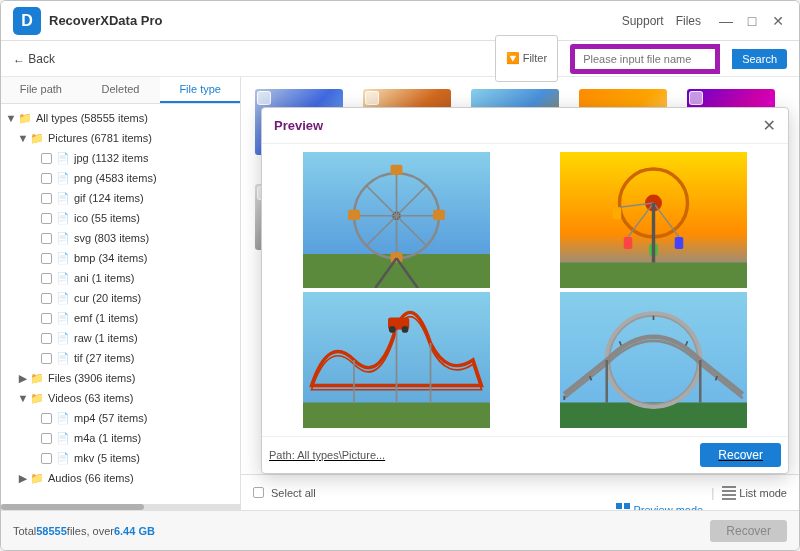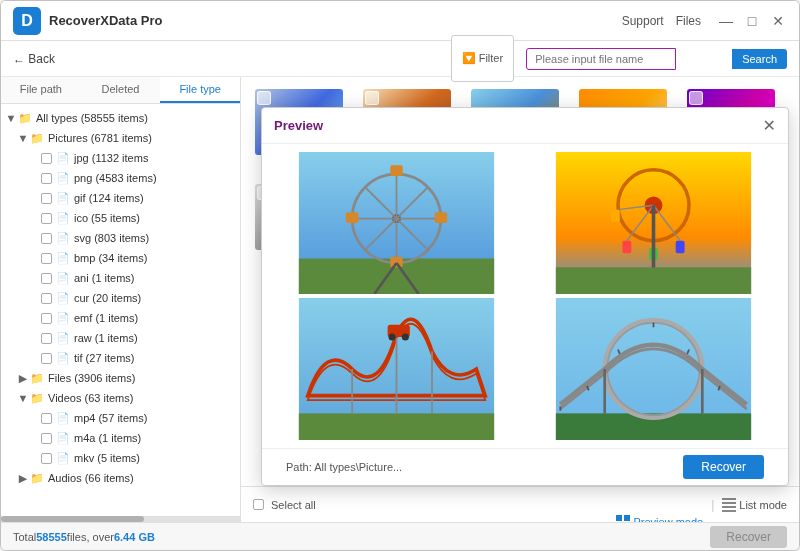--- a/index.html
+++ b/index.html
@@ -15,22 +15,22 @@
     .title-nav { display: flex; align-items: center; gap: 12px; margin-right: 16px; }
     .title-nav a { color: #555; font-size: 12px; text-decoration: none; cursor: pointer; }
     .window-controls { display: flex; gap: 8px; }
     .win-btn { width: 18px; height: 18px; border: none; background: none; cursor: pointer; color: #666; font-size: 14px; display: flex; align-items: center; justify-content: center; border-radius: 3px; }
     
     
     .nav-bar { height: 36px; background: #fff; border-bottom: 1px solid #e8e8e8; display: flex; align-items: center; padding: 0 12px; gap: 12px; flex-shrink: 0; }
     .back-btn { display: flex; align-items: center; gap: 4px; color: #444; cursor: pointer; font-size: 12px; }
     .nav-spacer { flex: 1; }
     .filter-btn { border: 1px solid #ccc; background: #fff; color: #555; padding: 16px 10px; border-radius: 3px; cursor: pointer; font-size: 11px; display: flex; align-items: center; gap: 4px; }
-    .search-input { border: 1px solid #a21caf; padding: 4px 8px; border-radius: 3px 0 0 3px; font-size: 11px; width: 150px; color: #999; }
-    .search-btn { background: #1a7fd4; color: white; border: none; padding: 4px 10px; border-radius: 0 3px 3px 0; cursor: pointer; font-size: 11px; margin-left: 44px; }
+    .search-input { border: 5px solid #a21caf; padding: 4px 8px; border-radius: 3px 0 0 3px; font-size: 11px; width: 150px; color: #999; }
+    .search-btn { background: #1a7fd4; color: white; border: none; padding: 4px 10px; border-radius: 0 3px 3px 0; cursor: pointer; font-size: 11px; }
     
     
     .main-content { display: flex; flex: 1; overflow: hidden; }
     
     
     .sidebar { width: 240px; border-right: 1px solid #e0e0e0; display: flex; flex-direction: column; flex-shrink: 0; }
     .sidebar-tabs { display: flex; border-bottom: 1px solid #e0e0e0; background: #fafafa; }
     .sidebar-tab { flex: 1; padding: 6px 8px; text-align: center; font-size: 11px; cursor: pointer; border-bottom: 2px solid transparent; color: #666; }
     .sidebar-tab.active { color: #1a7fd4; border-bottom-color: #1a7fd4; background: #fff; }
     .sidebar-tree { flex: 1; overflow-y: auto; padding: 4px 0; font-size: 11px; }
@@ -41,21 +41,21 @@
     .tree-toggle { width: 12px; height: 12px; display: flex; align-items: center; justify-content: center; color: #666; flex-shrink: 0; }
     .tree-icon { width: 16px; height: 16px; flex-shrink: 0; margin-right: 3px; display: flex; align-items: center; justify-content: center; }
     .tree-label { color: #333; overflow: hidden; text-overflow: ellipsis; }
     .folder-icon-blue { color: #5b9bd5; }
     .folder-icon-yellow { color: #f5a623; }
     .folder-icon-green { color: #5cb85c; }
     .folder-icon-pink { color: #e91e8c; }
     .checkbox { width: 11px; height: 11px; border: 1px solid #aaa; border-radius: 2px; margin-right: 3px; flex-shrink: 0; }
 
     
-    .status-bar { height: 28px; background: #f7f7f7; border-top: 1px solid #e0e0e0; display: flex; align-items: center; padding: 0 12px; font-size: 11px; color: #555; flex-shrink: 0; }
+    .status-bar { height: 40px; background: #f7f7f7; border-top: 1px solid #e0e0e0; display: flex; align-items: center; padding: 0 12px; font-size: 11px; color: #555; flex-shrink: 0; }
     .status-bar .file-count { color: #1a7fd4; font-weight: 600; }
     .status-bar .file-size { color: #1a7fd4; font-weight: 600; }
     .recover-btn-bottom { margin-left: auto; background: #c8c8c8; color: #888; border: none; padding: 4px 16px; border-radius: 3px; font-size: 12px; cursor: not-allowed; }
 
     
     .file-area { flex: 1; display: flex; flex-direction: column; overflow: hidden; position: relative; }
     .file-grid { flex: 1; overflow: hidden; padding: 8px; display: grid; grid-template-columns: repeat(auto-fill, 100px); gap: 8px; align-content: start; }
     .file-item { display: flex; flex-direction: column; align-items: center; cursor: pointer; border-radius: 4px; padding: 4px; }
     .file-thumb { width: 88px; height: 66px; background: #e0e0e0; border-radius: 3px; overflow: hidden; display: flex; align-items: center; justify-content: center; font-size: 20px; position: relative; }
     .file-name { font-size: 10px; color: #444; text-align: center; margin-top: 2px; max-width: 88px; overflow: hidden; text-overflow: ellipsis; white-space: nowrap; }
@@ -71,21 +71,21 @@
     .view-divider { color: #ccc; }
 
     
     .preview-overlay { position: absolute; top: 0; left: 0; right: 0; bottom: 0; z-index: 100; }
     .preview-modal { position: absolute; top: 30px; left: 20px; right: 10px; bottom: 36px; background: #fff; border: 1px solid #ccc; border-radius: 4px; box-shadow: 0 4px 20px rgba(0,0,0,0.2); display: flex; flex-direction: column; }
     .preview-header { display: flex; align-items: center; padding: 8px 12px; border-bottom: 1px solid #eee; flex-shrink: 0; }
     .preview-title { font-size: 13px; font-weight: 600; color: #701a75; flex: 1; }
     .preview-close { cursor: pointer; color: #666; font-size: 16px; }
     .preview-grid { flex: 1; display: grid; grid-template-columns: 1fr 1fr; grid-template-rows: 1fr 1fr; gap: 4px; padding: 8px; overflow: hidden; }
     .preview-img { border-radius: 4px; overflow: hidden; display: flex; align-items: center; justify-content: center; }
-    .preview-footer { display: flex; align-items: center; padding: 6px 24px; border-top: 1px solid #eee; flex-shrink: 0; }
+    .preview-footer { display: flex; align-items: center; padding: 6px 7px; border-top: 1px solid #eee; flex-shrink: 0; text-decoration: underline; }
     .preview-path { font-size: 11px; color: #555; flex: 1; }
     .preview-recover-btn { background: #1a7fd4; color: white; border: none; padding: 5px 18px; border-radius: 3px; font-size: 12px; cursor: pointer; }
 
     
     ::-webkit-scrollbar { width: 6px; }
     ::-webkit-scrollbar-track { background: #f1f1f1; }
     ::-webkit-scrollbar-thumb { background: #c1c1c1; border-radius: 3px; }
 
     .sidebar-bottom-scroll { height: 6px; background: #e0e0e0; flex-shrink: 0; position: relative; }
     .sidebar-scroll-thumb { width: 60%; height: 6px; background: #b0b0b0; border-radius: 3px; }

